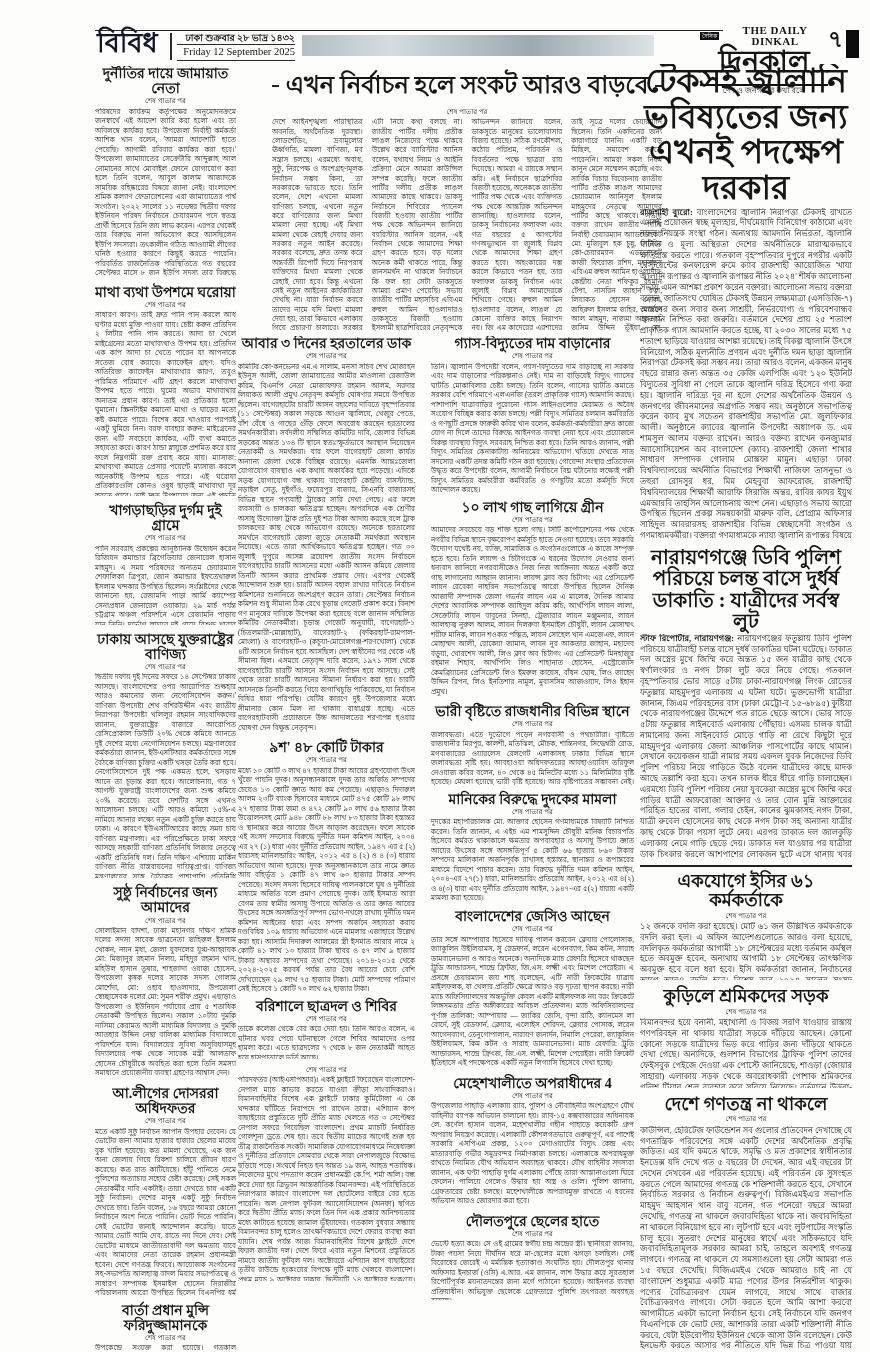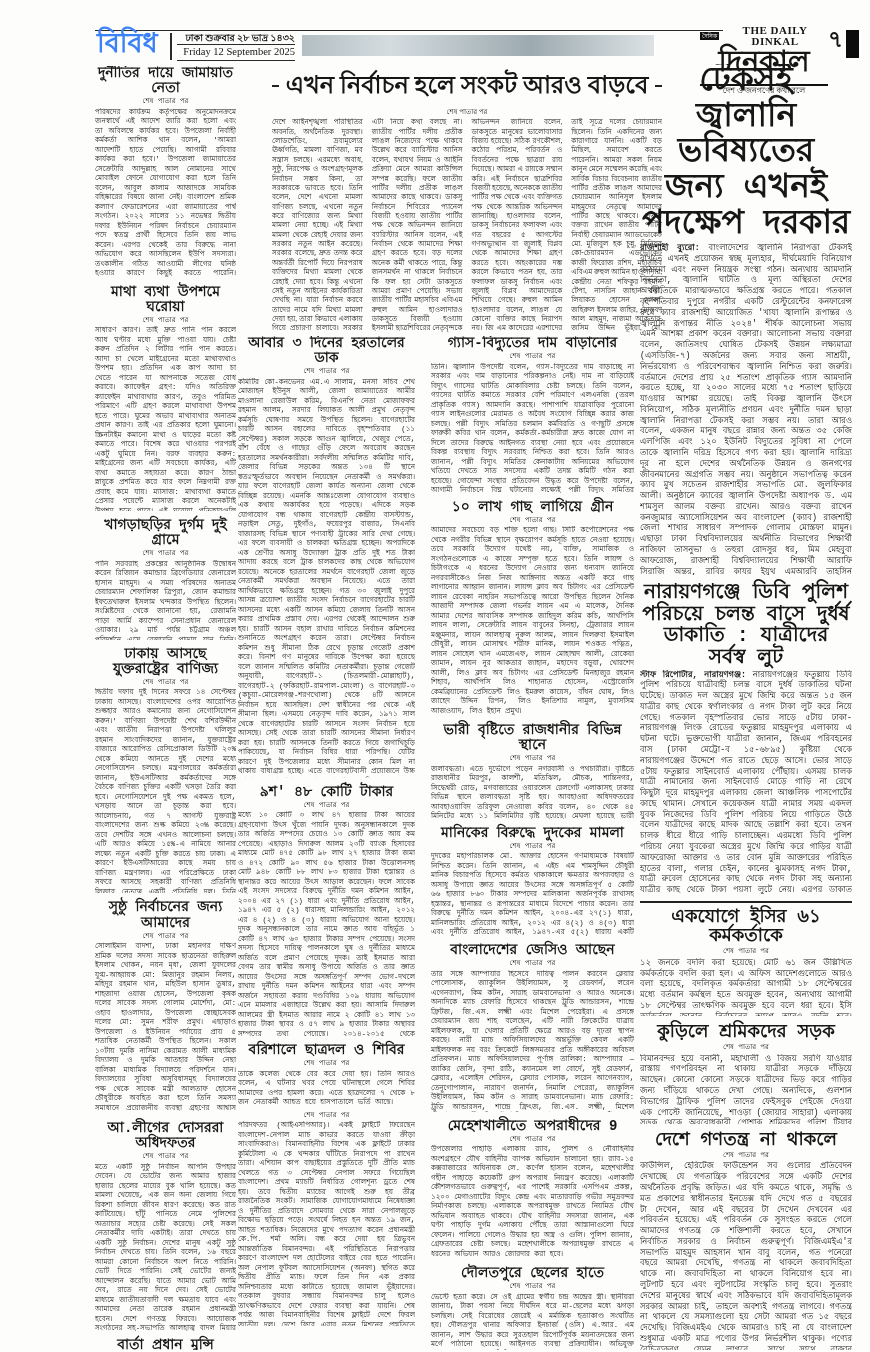--- a/index.html
+++ b/index.html
@@ -19,21 +19,21 @@
     background:linear-gradient(90deg,#b3bec2,#d4dcdf 25%,#9daab0 65%,#dde3e5);}
   #masthead{left:700px;top:25px;width:128px;text-align:center;}
   #masthead-top{display:flex;align-items:center;justify-content:center;gap:3px;}
   #masthead-small{background:#111;color:#fff;font-size:6px;padding:1px 2px;line-height:1;}
   #masthead-en{font-size:11px;font-weight:bold;letter-spacing:.5px;line-height:1;}
   #masthead-bn{font-size:29px;font-weight:bold;line-height:1;border-bottom:2px solid #111;padding-bottom:8px;}
   #masthead-tagline{font-size:8px;line-height:1.3;}
   #page-number{left:828px;top:28px;font-size:23px;font-weight:bold;line-height:1;}
   #corner-box{left:846px;top:30px;width:13px;height:28px;background:#0c0c0c;}
   
-  .col{overflow:hidden;font-family:Liberation Mono, monospace;}
+  .col{overflow:hidden;}
   #col1{left:95px;top:66px;width:141px;height:1284px;}
   #center-art{left:228px;top:66px;width:390px;height:270px;margin-left:44px;}
   #col2{left:238px;top:336px;width:177px;height:1014px;}
   #col3{left:431px;top:336px;width:203px;height:1014px;}
   #col4{left:640px;top:64px;width:212px;height:1286px;}
   
   .art{margin:0 0 7px 0;}
   .art h2{margin:0 0 1px 0;text-align:center;font-weight:bold;line-height:1.08;}
   .h-md{font-size:14px;}
   .h-lg{font-size:18px;}
@@ -49,21 +49,21 @@
   .center-head .hl{flex:1;height:2px;background:#222;}
   .center-head h2{margin:0;font-size:24px;font-weight:bold;white-space:nowrap;}
   #center-art .cont{margin:2px 0;}
   .center-body{column-count:4;column-gap:9px;font-size:7.2px;line-height:1.3;
     text-align:justify;height:224px;overflow:hidden;overflow-wrap:anywhere;margin-top:2px;}
 </style>
 </head>
 <body>
 
 <div id="top-rule" class="abs"></div>
-<div id="section-logo" class="abs" style="color: #3b82f6;">বিবিধ</div>
+<div id="section-logo" class="abs" style="color: #0f172a;">বিবিধ</div>
 <div id="head-vbar" class="abs"></div>
 <div id="date-box" class="abs">
   <div id="date-bn">ঢাকা শুক্রবার ২৮ ভাদ্র ১৪৩২</div>
   <div id="date-en">Friday 12 September 2025</div>
 </div>
 <div id="grad-bar" class="abs"></div>
 <div id="masthead" class="abs">
   <div id="masthead-top">
     <span id="masthead-small">দৈনিক</span>
     <span id="masthead-en">THE DAILY DINKAL</span>
@@ -162,21 +162,21 @@
       <h2 class="h-md">মানিকের বিরুদ্ধে দুদকের মামলা</h2>
       <div class="cont">শেষ পাতার পর</div>
       <p class="body" style="max-height: 84px;"><span>দুদকের মহাপরিচালক মো. আক্তার হোসেন গণমাধ্যমকে বিষয়টি নিশ্চিত করেন। তিনি জানান, এ এইচ এম শামসুদ্দিন চৌধুরী মানিক বিচারপতি হিসেবে কর্মরত থাকাকালে ক্ষমতার অপব্যবহার ও অসাধু উপায়ে জ্ঞাত আয়ের উৎসের সঙ্গে অসঙ্গতিপূর্ণ ৫ কোটি ৬৬ হাজার ৮৬০ টাকার সম্পদের মালিকানা অর্জনপূর্বক রাখাসহ হস্তান্তর, স্থানান্তর ও রূপান্তরের মাধ্যমে বিদেশে পাচার করেন। তার বিরুদ্ধে দুর্নীতি দমন কমিশন আইন, ২০০৪-এর ২৭(১) ধারা, মানিলন্ডারিং প্রতিরোধ আইন, ২০১২ এর ৪(২) ও ৪(৩) ধারা এবং দুর্নীতি প্রতিরোধ আইন, ১৯৪৭-এর ৫(২) ধারায় একটি মামলা করা হয়েছে।</span></p>
     </article>
     <article class="art">
       <h2 class="h-md">বাংলাদেশের জেসিও আছেন</h2>
       <div class="cont">শেষ পাতার পর</div>
       <p class="body" style="max-height: 142px;"><span>তার সঙ্গে আম্পায়ার হিসেবে দায়িত্ব পালন করবেন ক্লেয়ার পোলোসাক, জ্যাকুলিন উইলিয়ামস, সু রেডফার্ন, লরেন এগেনব্যাগ, কিম কটন, সারাহ ডামবানেভানা ও আরও অনেকে। অন্যদিকে ম্যাচ রেফারি হিসেবে থাকছেন ট্রুডি আন্ডারসন, শান্দ্রে ফ্রিটজ, জি.এস. লক্ষ্মী এবং মিশেল পেরেইরা। এ প্রসঙ্গে চেয়ারম্যান জয় শাহ বলেছেন, এটি নারী ক্রিকেটের যাত্রায় মাইলফলক, যা খেলার প্রতিটি ক্ষেত্রে আরও বড় দৃঢ়তা স্থাপন করছে। নারী ম্যাচ অফিসিয়ালদের অন্তর্ভুক্তি কেবল একটি মাইলফলক নয় বরং ক্রিকেটে লিঙ্গসমতার প্রতি অঙ্গীকারের অবিচল প্রতিফলন। ম্যাচ অফিসিয়ালদের পূর্ণাঙ্গ তালিকা: আম্পায়ার — জাকির জেসি, বৃন্দা রাঠি, ক্যানমেস লা বোর্দে, সুই রেডফার্ন, ক্লেয়ার, এলোইস শেরিদন, ক্লেয়ার পোসাক, লরেন আগেনব্যাগ, তেনুগোপালান, নারায়ণ জনার্দন, নিমালি পেরেরা, জ্যাকুলিন উইলিয়ামস, কিম কটন ও সারাহ ডামবানেভানা। ম্যাচ রেফারি: ট্রুডি আন্ডারসন, শান্দ্রে ফ্রিৎজ, জি.এস. লক্ষ্মী, মিশেল পেরেইরা। নারী ক্রিকেট ইতিহাসে এই পদক্ষেপকে একটি নতুন লিগ্যাসি হিসেবে দেখা হচ্ছে।</span></p>
     </article>
     <article class="art">
-      <h2 class="h-md">মেহেশখালীতে অপরাধীদের 9</h2>
+      <h2 class="h-md">মেহেশখালীতে অপরাধীদের 4</h2>
       <div class="cont">শেষ পাতার পর</div>
       <p class="body" style="max-height: 122px;"><span>উপজেলার পাহাড়ি এলাকায় র‍্যাব, পুলিশ ও নৌবাহিনীর অংশগ্রহণে যৌথ বাহিনীর ব্যাপক অভিযান চালানো হয়। র‍্যাব-১৫ কক্সবাজারের অধিনায়ক লে. কর্ণেল হাসান বলেন, মহেশখালীর গহীন পাহাড়ে কয়েকটি গ্রুপ অপরাধ নিয়ন্ত্রণ করেছে। এলাকাটি কৌশলগতভাবে গুরুত্বপূর্ণ, এর পাশেই সরকারি এসপিএম প্রকল্প, ১২০০ মেগাওয়াটের বিদ্যুৎ কেন্দ্র এবং মাতারবাড়ি গভীর সমুদ্রবন্দর নির্মাণকাজ চলছে। এলাকাকে অপরাধমুক্ত রাখতে নিয়মিত যৌথ অভিযান অব্যাহত থাকবে। যৌথ বাহিনীর সদস্যরা জানান, এক ঘণ্টা পাহাড়ি দুর্গম এলাকায় পৌঁছে তারা আস্তানাগুলো ঘিরে ফেলেন। পালিয়ে গেলেও উদ্ধার হয় অস্ত্র ও গুলি। পুলিশ জানায়, গ্রেফতারের চেষ্টা চলছে। মহেশখালীকে অপরাধমুক্ত রাখতে এ ধরনের অভিযান আরও জোরদার করা হবে।</span></p>
     </article>
     <article class="art">
       <h2 class="h-md">দৌলতপুরে ছেলের হাতে</h2>
       <div class="cont">শেষ পাতার পর</div>
       <p class="body" style="max-height: 60px;"><span>ভেস্টে হত্যা করে। সে ওই গ্রামের স্বর্গীয় চন্দ্র অন্দ্রের স্ত্রী। স্থানীয়রা জানায়, টাকা পয়সা নিয়ে দীর্ঘদিন ধরে মা-ছেলের মধ্যে ঝগড়া চলছিল। সেই বিরোধের জেরেই এ মর্মান্তিক হত্যাকাণ্ড সংঘটিত হয়। দৌলতপুর থানার অফিসার ইনচার্জ (ওসি) এ.আর. এম জানান, লাশ উদ্ধার করে সুরতহাল রিপোর্টপূর্বক ময়নাতদন্তের জন্য মর্গে পাঠানো হয়েছে। আইনগত ব্যবস্থা প্রক্রিয়াধীন। অভিযুক্ত ছেলেকে গ্রেফতারে পুলিশি তৎপরতা অব্যাহত রয়েছে।</span></p>
     </article>
   </section>
 <section id="col4" class="abs col">

